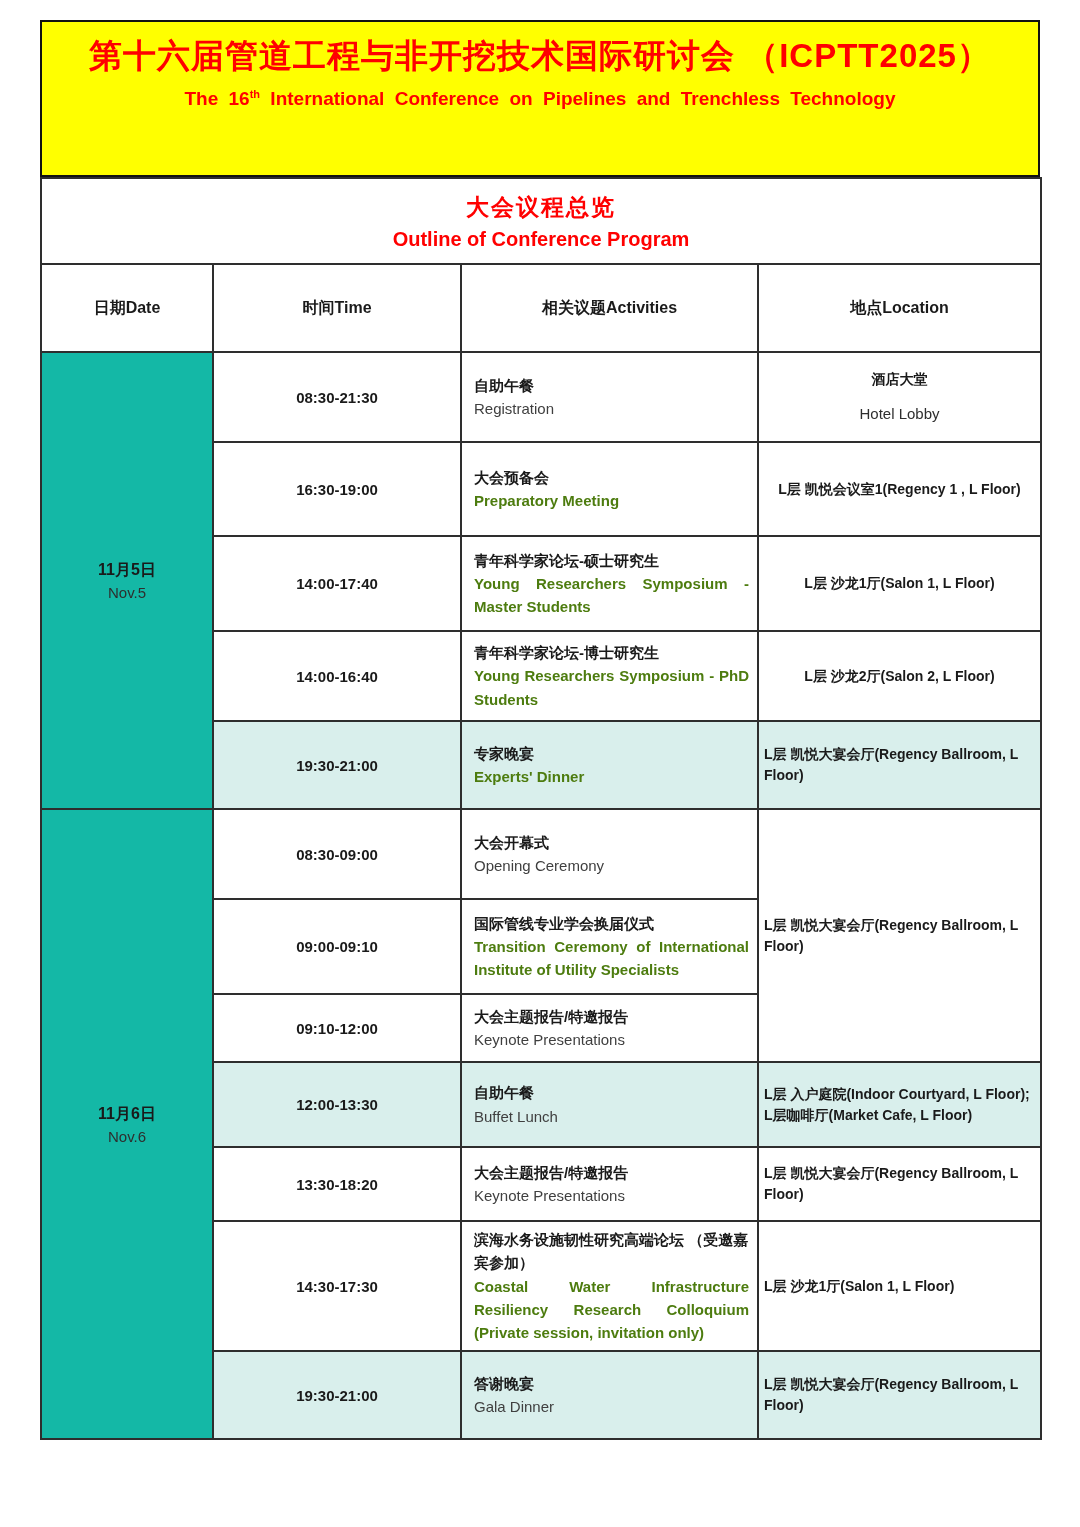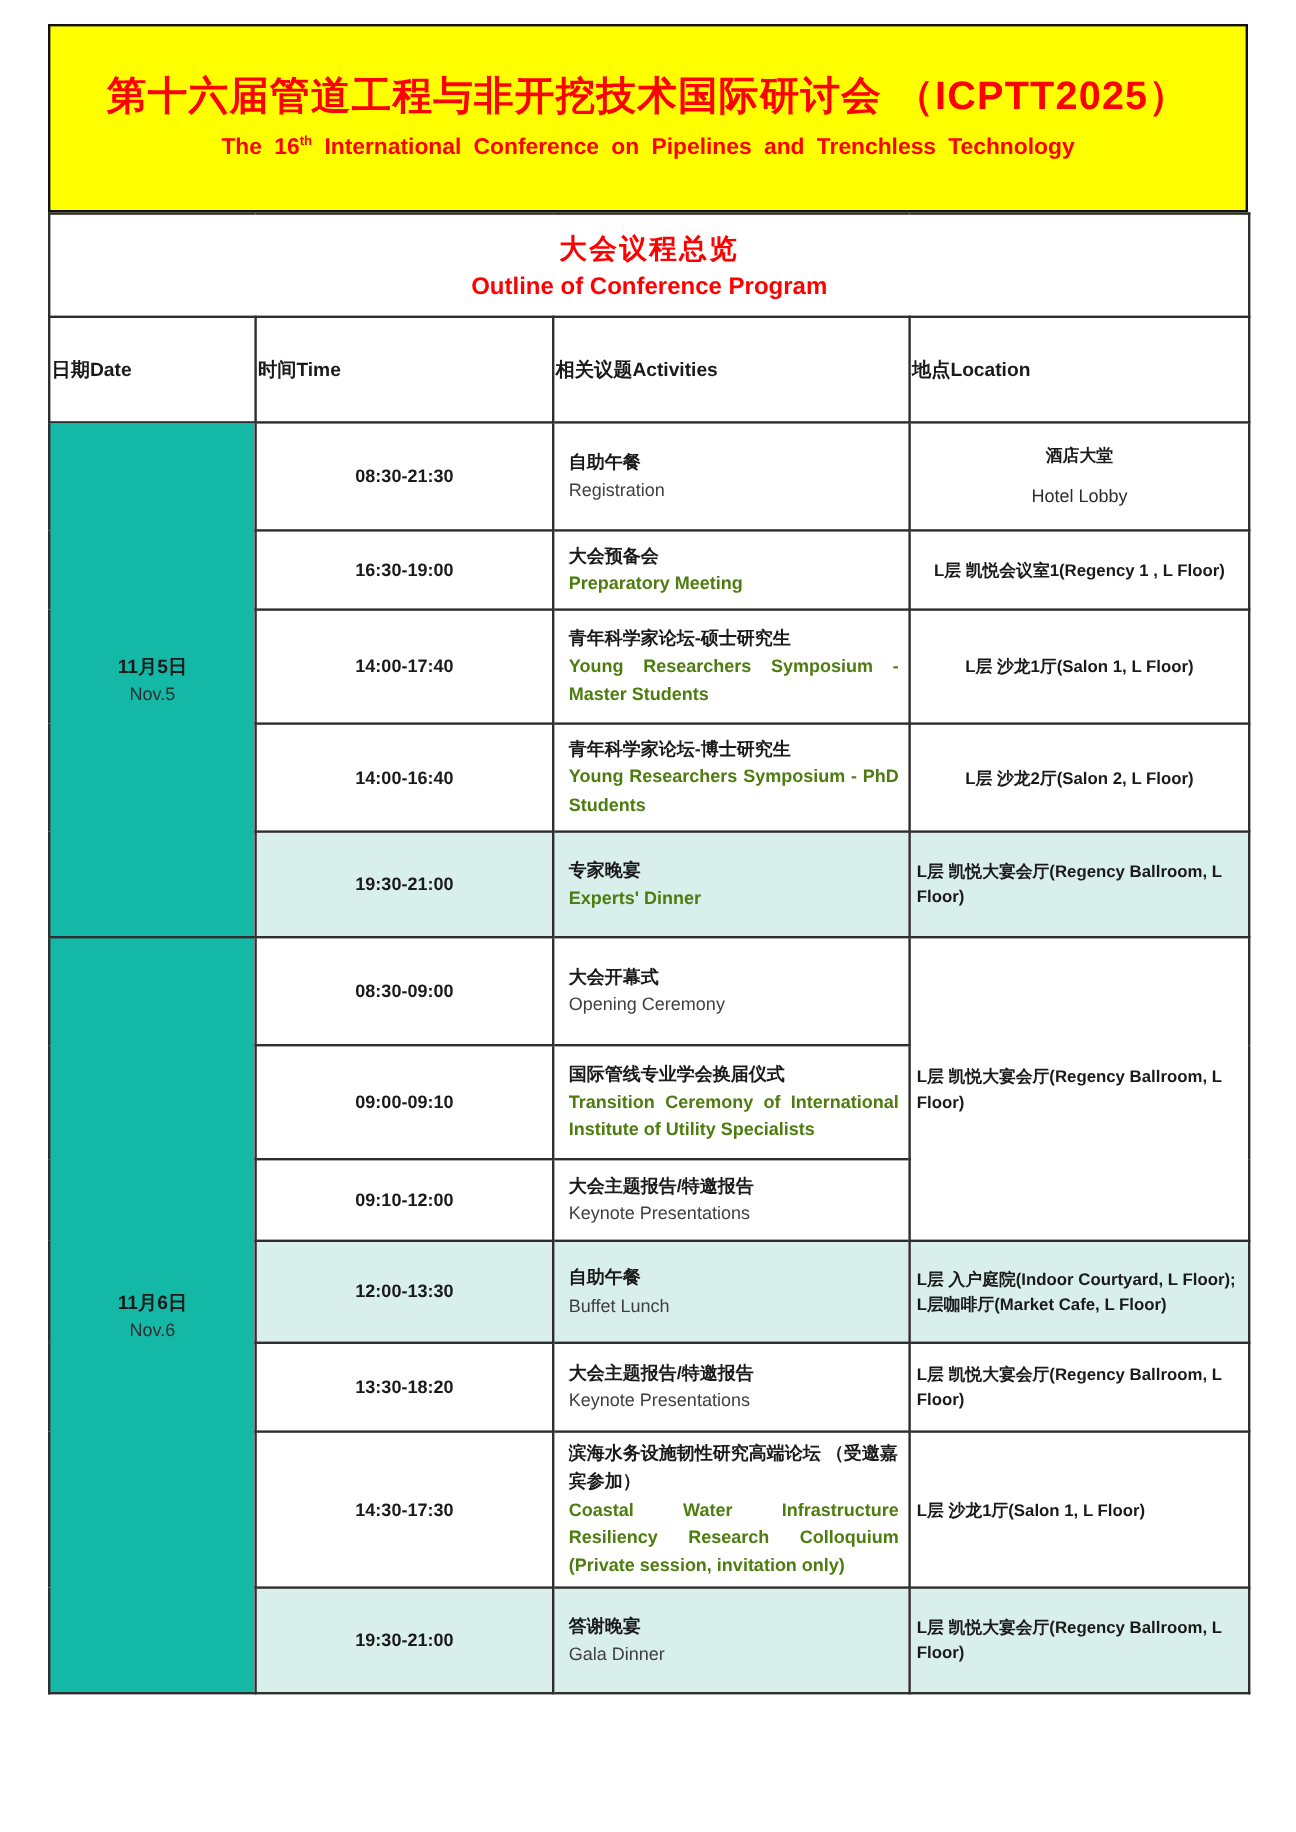--- a/index.html
+++ b/index.html
@@ -7,21 +7,21 @@
     width:1080px; height:1527px; background:#ffffff;
     font-family:"Liberation Sans", sans-serif; color:#1a1a1a;
     -webkit-font-smoothing:antialiased;
   }
   .page { padding:20px 40px 0 40px; }
 
   
   .banner {
     box-sizing:border-box; width:1000px; height:157px;
     background:#ffff00; border:2px solid #111;
-    text-align:center; padding-top:36px;
+    text-align:center; padding-top:12px;
   }
   .banner-title {
     color:#ff0000; font-weight:bold; font-size:33px; letter-spacing:1px;
   }
   .banner-sub-en {
     color:#ff0000; font-weight:bold; font-size:19px; margin-top:9px; word-spacing:5px;
   }
   .banner-sub-en sup { font-size:11px; }
   .banner-sub-green {
     color:#4eb261; font-weight:bold; font-size:19px; margin-top:7px; letter-spacing:2px;
@@ -32,21 +32,21 @@
     border-collapse:collapse; table-layout:fixed; width:1000px;padding-left:16px;
   }
   table.program td, table.program th {
     border:2px solid #2e2e2e; box-sizing:border-box; vertical-align:middle;
     overflow:hidden;
   }
   .outline-cell { height:86px; text-align:center; background:#fff; }
   .outline-cn { color:#ff0000; font-weight:bold; font-size:23px; letter-spacing:2px; }
   .outline-en { color:#ff0000; font-weight:bold; font-size:20px; margin-top:5px; }
 
-  th.col-h { height:88px; font-size:16px; font-weight:bold; text-align:left; background:#fff; }
+  th.col-h { height:88px; font-size:16px; font-weight:bold; text-align:center; background:#fff; }
 
   .date-cell { text-align:center; background:#14b8a6; }
   .date-cn { font-weight:bold; font-size:16px; }
   .date-en { font-size:15px; color:#2e2e2e; margin-top:3px; }
 
   .time-cell { text-align:center; font-weight:bold; font-size:15px; }
 
   .act-cell { padding:6px 8px 6px 12px; }
   .act-cn { font-weight:bold; font-size:15px; line-height:1.55; }
   .act-en { font-size:15px; color:#3f3f3f; line-height:1.55; }
@@ -102,21 +102,21 @@
       <td class="act-cell">
         <div class="act-cn">自助午餐</div>
         <div class="act-en">Registration</div>
       </td>
       <td class="loc-cell loc-center">
         <div>酒店大堂</div>
         <div class="loc-en">Hotel Lobby</div>
       </td>
     </tr>
 
-    <tr style="height:66px">
+    <tr style="height:94px">
       <td class="time-cell">16:30-19:00</td>
       <td class="act-cell">
         <div class="act-cn">大会预备会</div>
         <div class="act-en strong">Preparatory Meeting</div>
       </td>
       <td class="loc-cell loc-center">L层 凯悦会议室1(Regency 1 , L Floor)</td>
     </tr>
 
     <tr style="height:95px">
       <td class="time-cell">14:00-17:40</td>

